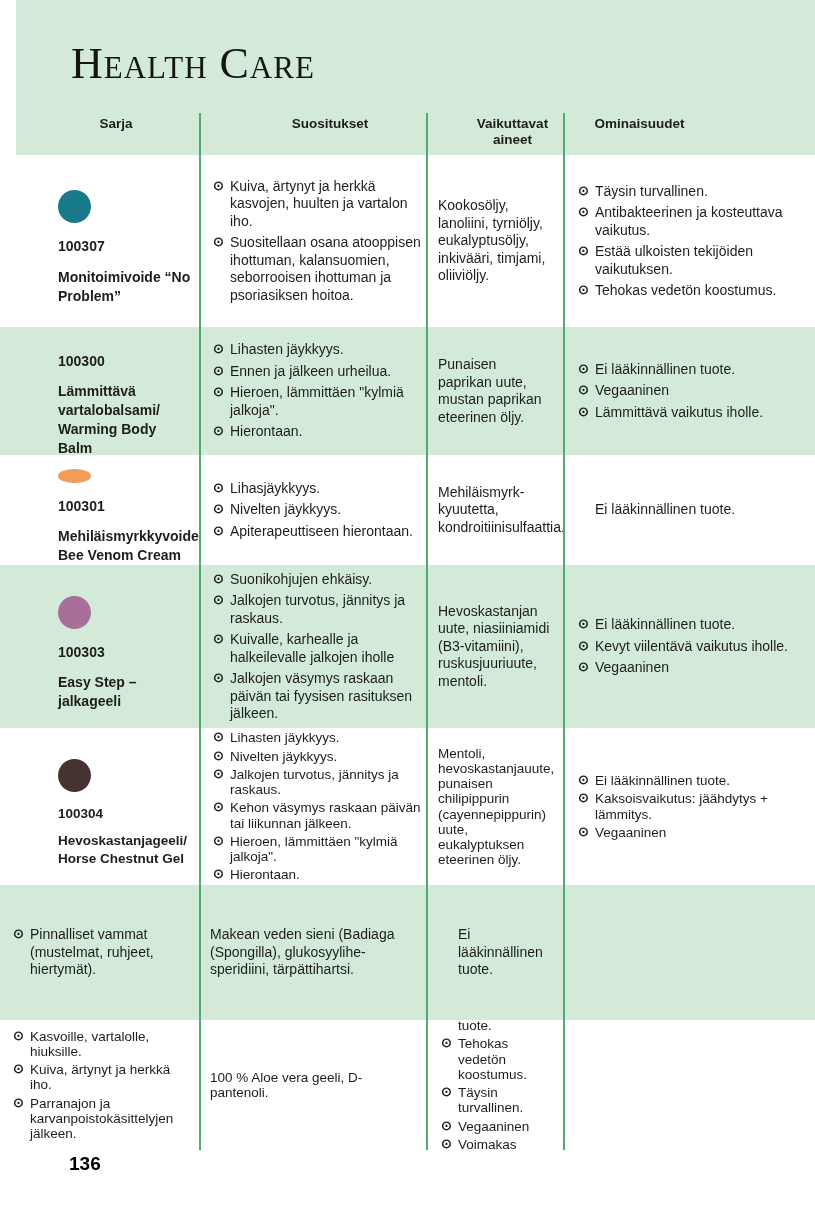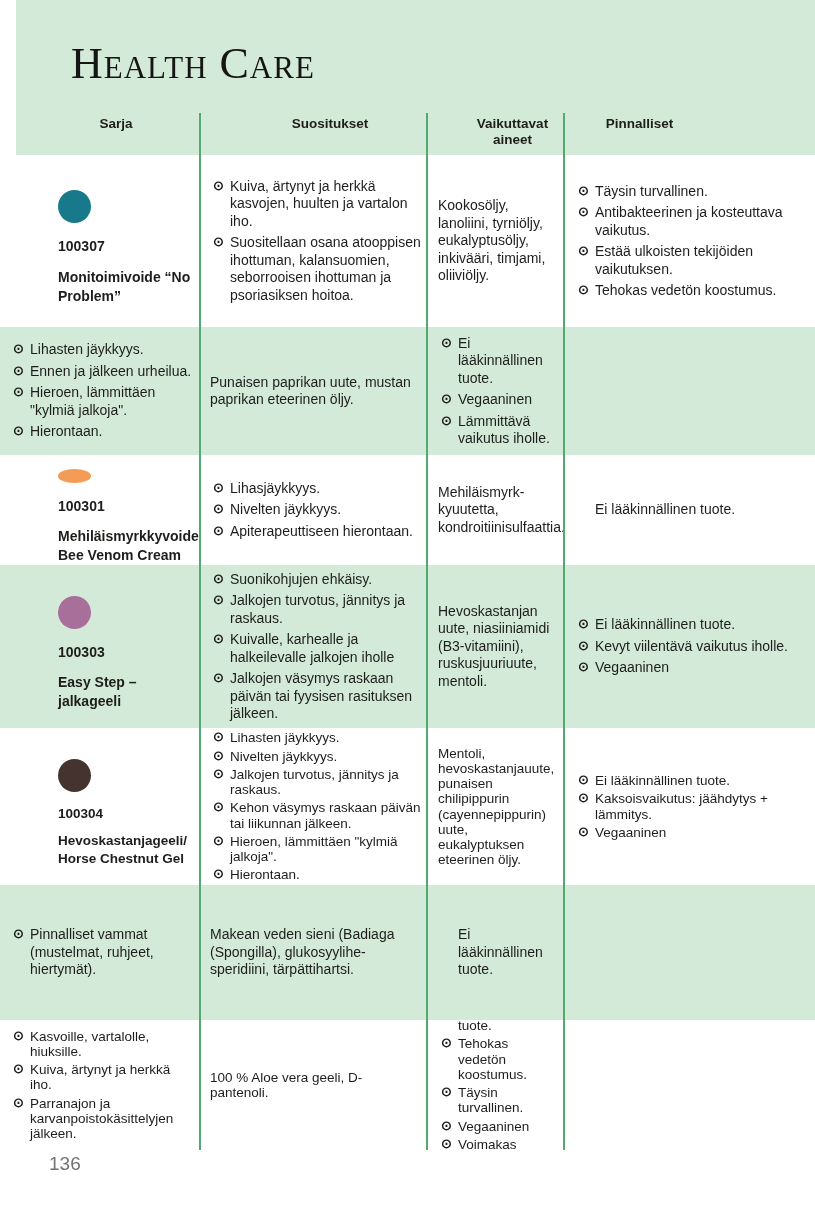--- a/index.html
+++ b/index.html
@@ -69,38 +69,38 @@
   
   .vline{
     position:absolute;top:113px;height:1037px;width:2px;
     background:#50aa72;z-index:5;
   }
   .vline.v1{left:199px;}
   .vline.v2{left:426px;}
   .vline.v3{left:563px;}
   
   .page-number{
-    position:absolute;left:49px;top:1153px;
-    font-weight:400;font-size:19px;color:#737373;
+    position:absolute;left:69px;top:1153px;
+    font-weight:700;font-size:19px;color:#000000;
   }
 </style>
 </head>
 <body>
 
 <div class="page">
 
   <div class="header">
     <h1 class="title">Health Care</h1>
     <div class="col-headers">
       <div class="col-header">Sarja</div>
       <div class="col-header">Suositukset</div>
       <div class="col-header">
           <span class="wrapnarrow">Vaikuttavat aineet</span>
         </div>
-      <div class="col-header">Pinnalliset</div>
+      <div class="col-header">Ominaisuudet</div>
     </div>
   </div>
 
   <div class="rows" id="rows">
       <div class="row" style="height: 172px;">
         <div class="cell cell-series">
           <span class="dot" style="background: rgb(23, 121, 138);"></span>
           <div class="code">100307</div>
           <div class="pname">Monitoimivoide “No Problem”</div>
         </div>
@@ -130,20 +130,25 @@
             <span class="bico">⊙</span>
             <span class="btxt">Estää ulkoisten tekijöiden vaikutuksen.</span>
           </div>
           <div class="bitem">
             <span class="bico">⊙</span>
             <span class="btxt">Tehokas vedetön koostumus.</span>
           </div>
         </div>
       </div>
       <div class="row shaded" style="height: 128px;">
+        <div class="cell cell-series">
+          <span class="dot" style="background: rgb(230, 35, 31);"></span>
+          <div class="code">100300</div>
+          <div class="pname">Lämmittävä vartalobalsami/ Warming Body Balm</div>
+        </div>
         <div class="cell cell-recs">
           <div class="bitem">
             <span class="bico">⊙</span>
             <span class="btxt">Lihasten jäykkyys.</span>
           </div>
           <div class="bitem">
             <span class="bico">⊙</span>
             <span class="btxt">Ennen ja jälkeen urheilua.</span>
           </div>
           <div class="bitem">

